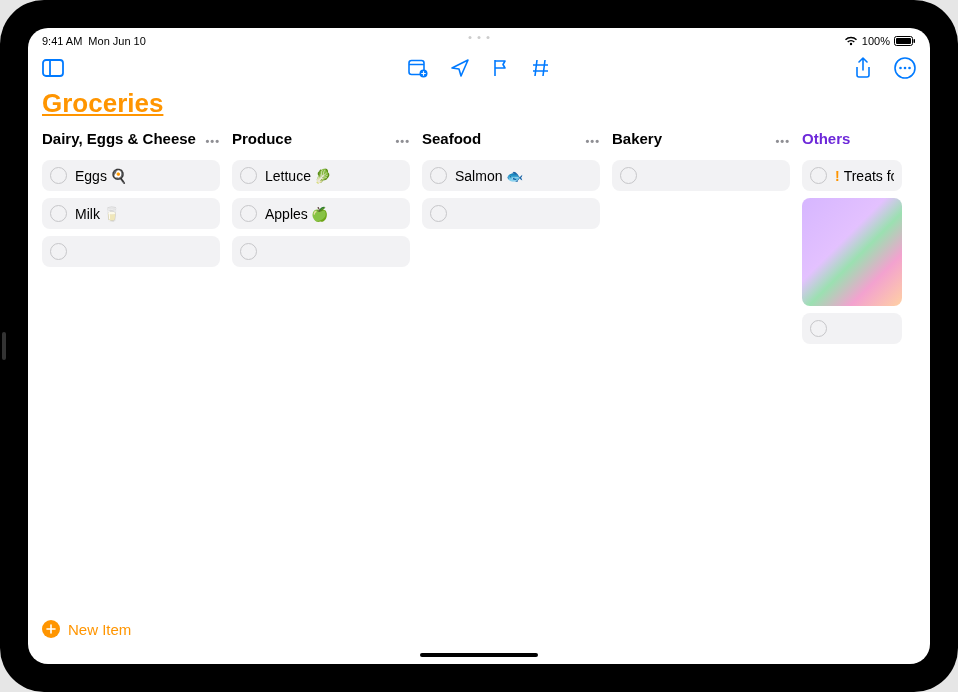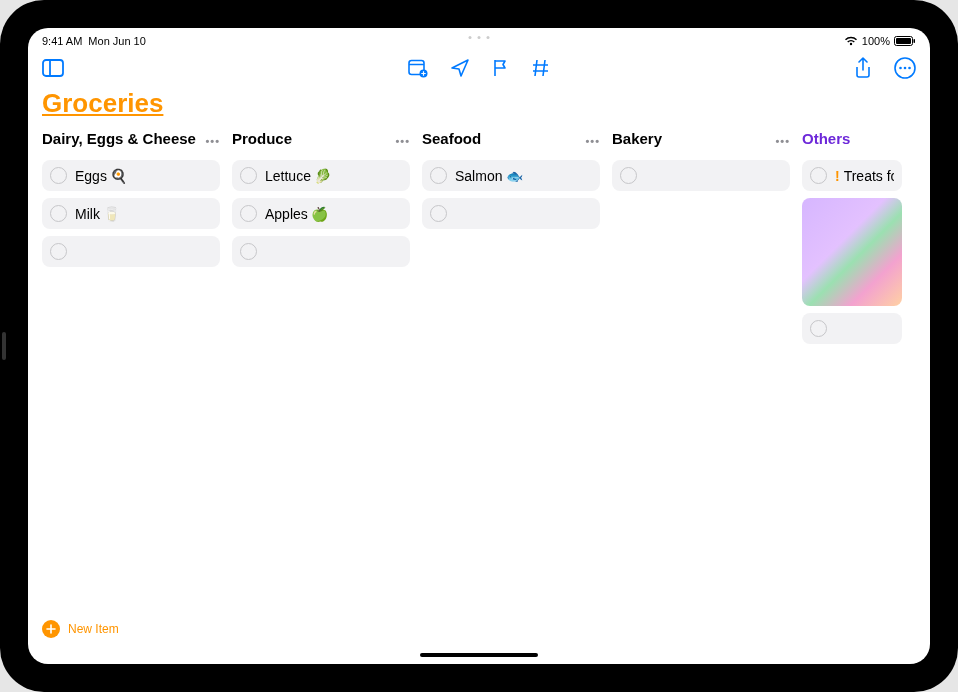--- a/index.html
+++ b/index.html
@@ -68,21 +68,21 @@
   .item.empty{color:transparent;}
   .item .label{white-space:nowrap;overflow:hidden;}
   .item .priority{color:var(--accent);font-weight:600;margin-right:-4px;}
   .image-placeholder{
     width:100%;height:108px;
     background:linear-gradient(135deg,#d6b6ff 0%,#e3c1ff 40%,#9be0b1 55%,#f3a2cf 75%,#ffd1a3 100%);
   }
   
   .footer{
     position:absolute;left:14px;bottom:26px;display:flex;align-items:center;gap:8px;
-    color:var(--accent);font-size:12px;font-weight:500;
+    color:var(--accent);font-size:15px;font-weight:500;
   }
   .footer .plus-circle{
     width:18px;height:18px;border-radius:50%;background:var(--accent);
     display:flex;align-items:center;justify-content:center;color:#fff;font-size:14px;font-weight:700;
   }
   .home-indicator{
     position:absolute;left:50%;bottom:7px;transform:translateX(-50%);
     width:118px;height:4px;background:#000;border-radius:3px;
   }
   .side-notch{position:absolute;left:2px;top:50%;width:4px;height:28px;background:#333;border-radius:2px;transform:translateY(-50%);}

